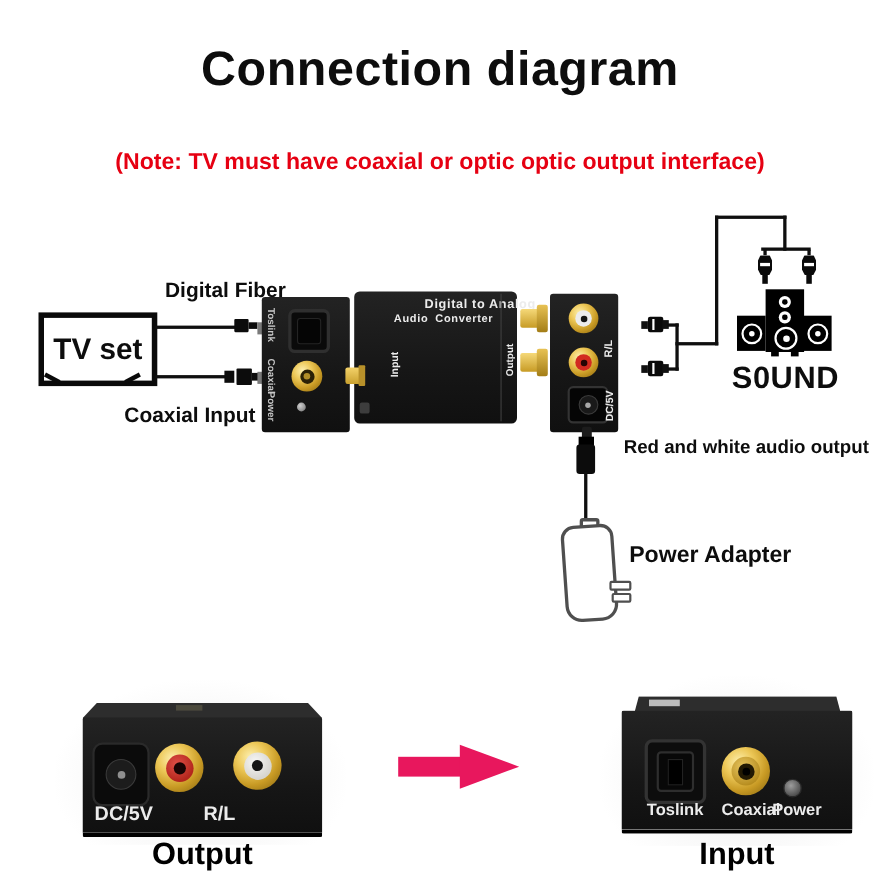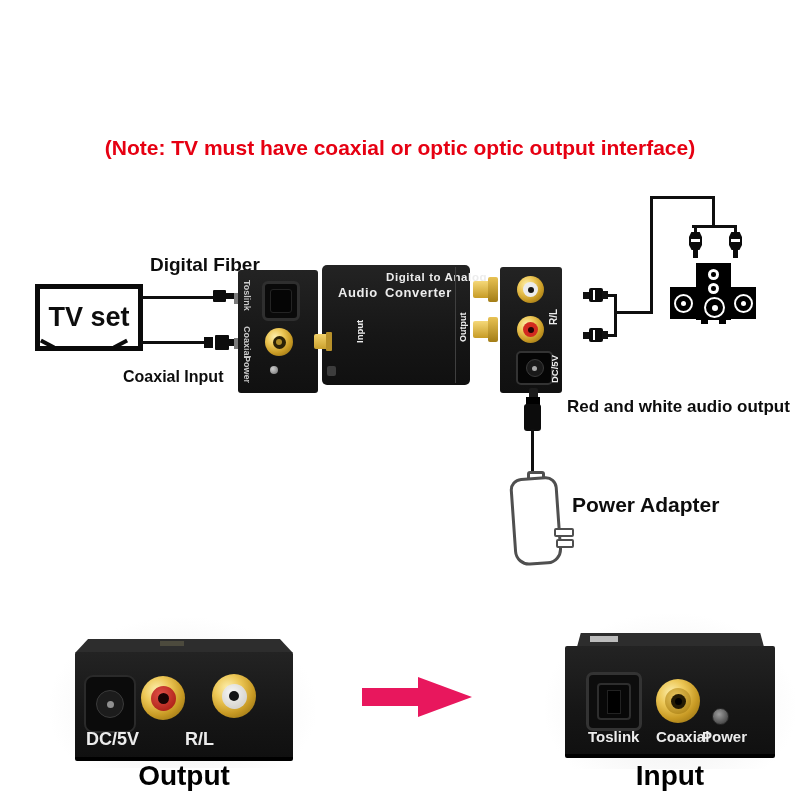--- a/index.html
+++ b/index.html
@@ -14,30 +14,31 @@
   .panel{background:linear-gradient(180deg,#232323 0%,#161616 60%,#101010 100%);}
   .whitelabel{color:#ececec;font-weight:700;}
   .goldring{background:radial-gradient(circle at 36% 32%,#fdf0b0 0%,#edc858 32%,#c89a24 62%,#82610e 100%);}
   .caption{font-weight:700;color:#000;text-align:center;}
 </style>
 </head>
 <body>
 
 <div id="canvas">
 
+  <div class="abs b" style="left:0;top:38px;width:800px;text-align:center;font-size:44px;letter-spacing:.5px;">Connection diagram</div>
   <div class="abs" style="left:0;top:136px;width:800px;text-align:center;font-size:21px;font-weight:700;color:#e60012;">(Note: TV must have coaxial or optic optic output interface)</div>
 
   <div class="abs" style="left:35px;top:284px;width:98px;height:57px;border:5px solid #0a0a0a;background:#fff;display:grid;place-items:center;">
     <span class="b" style="font-size:27px;">TV set</span>
   </div>
   <div class="abs" style="left:40px;top:342px;width:15px;height:4px;background:#0a0a0a;transform:rotate(28deg);"></div>
   <div class="abs" style="left:113px;top:342px;width:15px;height:4px;background:#0a0a0a;transform:rotate(-28deg);"></div>
 
   <div class="abs b" style="left:110px;top:254px;font-size:19px;margin-left:40px;">Digital Fiber</div>
-  <div class="abs b" style="left:123px;top:368px;font-size:16px;">Coaxial Input</div>
+  <div class="abs b" style="left:113px;top:368px;font-size:19px;">Coaxial Input</div>
 
   <div class="wire" style="left:141px;top:296px;width:74px;height:3px;"></div>
   <div class="abs" style="left:213px;top:290px;width:13px;height:12px;background:#0c0c0c;border-radius:1px;"></div>
   <div class="abs" style="left:226px;top:293px;width:8px;height:6px;background:#0c0c0c;"></div>
 
   <div class="wire" style="left:141px;top:341px;width:64px;height:3px;"></div>
   <div class="abs" style="left:204px;top:337px;width:9px;height:11px;background:#0c0c0c;"></div>
   <div class="abs" style="left:215px;top:335px;width:14px;height:15px;background:#0c0c0c;border-radius:1px;"></div>
   <div class="abs" style="left:229px;top:339px;width:6px;height:7px;background:#0c0c0c;"></div>
 
@@ -52,21 +53,21 @@
   </div>
   <div class="abs g goldring" style="left:265px;top:328px;width:28px;height:28px;">
     <div class="g" style="width:13px;height:13px;background:#2b2106;">
       <div style="width:6px;height:6px;border-radius:50%;background:#b08d28;"></div>
     </div>
   </div>
   <div class="abs" style="left:270px;top:366px;width:8px;height:8px;border-radius:50%;background:radial-gradient(circle at 35% 35%,#cfcfcf,#6f6f6f);"></div>
 
   <div class="abs panel" style="left:322px;top:265px;width:148px;height:120px;border-radius:5px;"></div>
   <div class="abs whitelabel" style="left:343px;top:271px;font-size:11.5px;letter-spacing:.6px;padding-left:43px;">Digital to Analog</div>
-  <div class="abs whitelabel" style="left:338px;top:285px;font-size:13px;letter-spacing:.6px;word-spacing:3px;">Audio Converter</div>
+  <div class="abs whitelabel" style="left:358px;top:285px;font-size:10px;letter-spacing:.6px;word-spacing:3px;">Audio Converter</div>
   <div class="abs vflip whitelabel" style="left:354px;top:309px;height:34px;font-size:9.5px;">Input</div>
   <div class="abs" style="left:455px;top:267px;width:1px;height:116px;background:#3f3f3f;"></div>
   <div class="abs vflip whitelabel" style="left:458px;top:304px;height:38px;font-size:9px;">Output</div>
   <div class="abs" style="left:314px;top:334px;width:14px;height:15px;background:linear-gradient(180deg,#f3d26a,#caa12e);border-radius:2px;"></div>
   <div class="abs" style="left:326px;top:332px;width:6px;height:19px;background:#b8912a;border-radius:1px;"></div>
   <div class="abs" style="left:327px;top:366px;width:9px;height:10px;background:#3d3d3d;border-radius:2px;"></div>
 
   <div class="abs" style="left:473px;top:281px;width:17px;height:17px;background:linear-gradient(180deg,#f5d878,#c79b25);border-radius:2px;"></div>
   <div class="abs" style="left:488px;top:277px;width:10px;height:25px;background:linear-gradient(180deg,#e8c254,#a37d17);border-radius:2px;"></div>
   <div class="abs" style="left:473px;top:321px;width:17px;height:17px;background:linear-gradient(180deg,#f5d878,#c79b25);border-radius:2px;"></div>
@@ -152,20 +153,21 @@
     </div>
     <div class="g abs" style="left:12px;top:20px;width:11px;height:11px;background:#fff;">
       <div style="width:4.5px;height:4.5px;border-radius:50%;background:#000;"></div>
     </div>
     <div class="g abs" style="left:8px;top:34px;width:17px;height:17px;border:2.5px solid #fff;border-radius:50%;">
       <div style="width:6px;height:6px;border-radius:50%;background:#fff;"></div>
     </div>
   </div>
   <div class="abs" style="left:701px;top:320px;width:7px;height:4px;background:#000;"></div>
   <div class="abs" style="left:719px;top:320px;width:7px;height:4px;background:#000;"></div>
+  <div class="abs b" style="left:648px;top:328px;width:132px;text-align:center;font-size:28px;letter-spacing:.5px;">S0UND</div>
 
   <div class="abs" style="left:50px;top:618px;width:265px;height:150px;background:radial-gradient(ellipse at 50% 60%,#ededed 0%,#ffffff 72%);"></div>
   <div class="abs" style="left:75px;top:639px;width:218px;height:14px;background:#2d2d2d;clip-path:polygon(6% 0,94% 0,100% 100%,0 100%);"></div>
   <div class="abs" style="left:160px;top:641px;width:24px;height:5px;background:#5a5744;opacity:.7;"></div>
   <div class="abs panel" style="left:75px;top:652px;width:218px;height:105px;border-bottom:4px solid #000;border-radius:2px;"></div>
   <div class="abs" style="left:84px;top:675px;width:48px;height:54px;background:#0b0b0b;border:2px solid #2a2a2a;border-radius:9px;display:grid;place-items:center;">
     <div class="g" style="width:26px;height:26px;background:#1c1c1c;border:1px solid #3a3a3a;">
       <div style="width:7px;height:7px;border-radius:50%;background:#8f8f8f;"></div>
     </div>
   </div>

